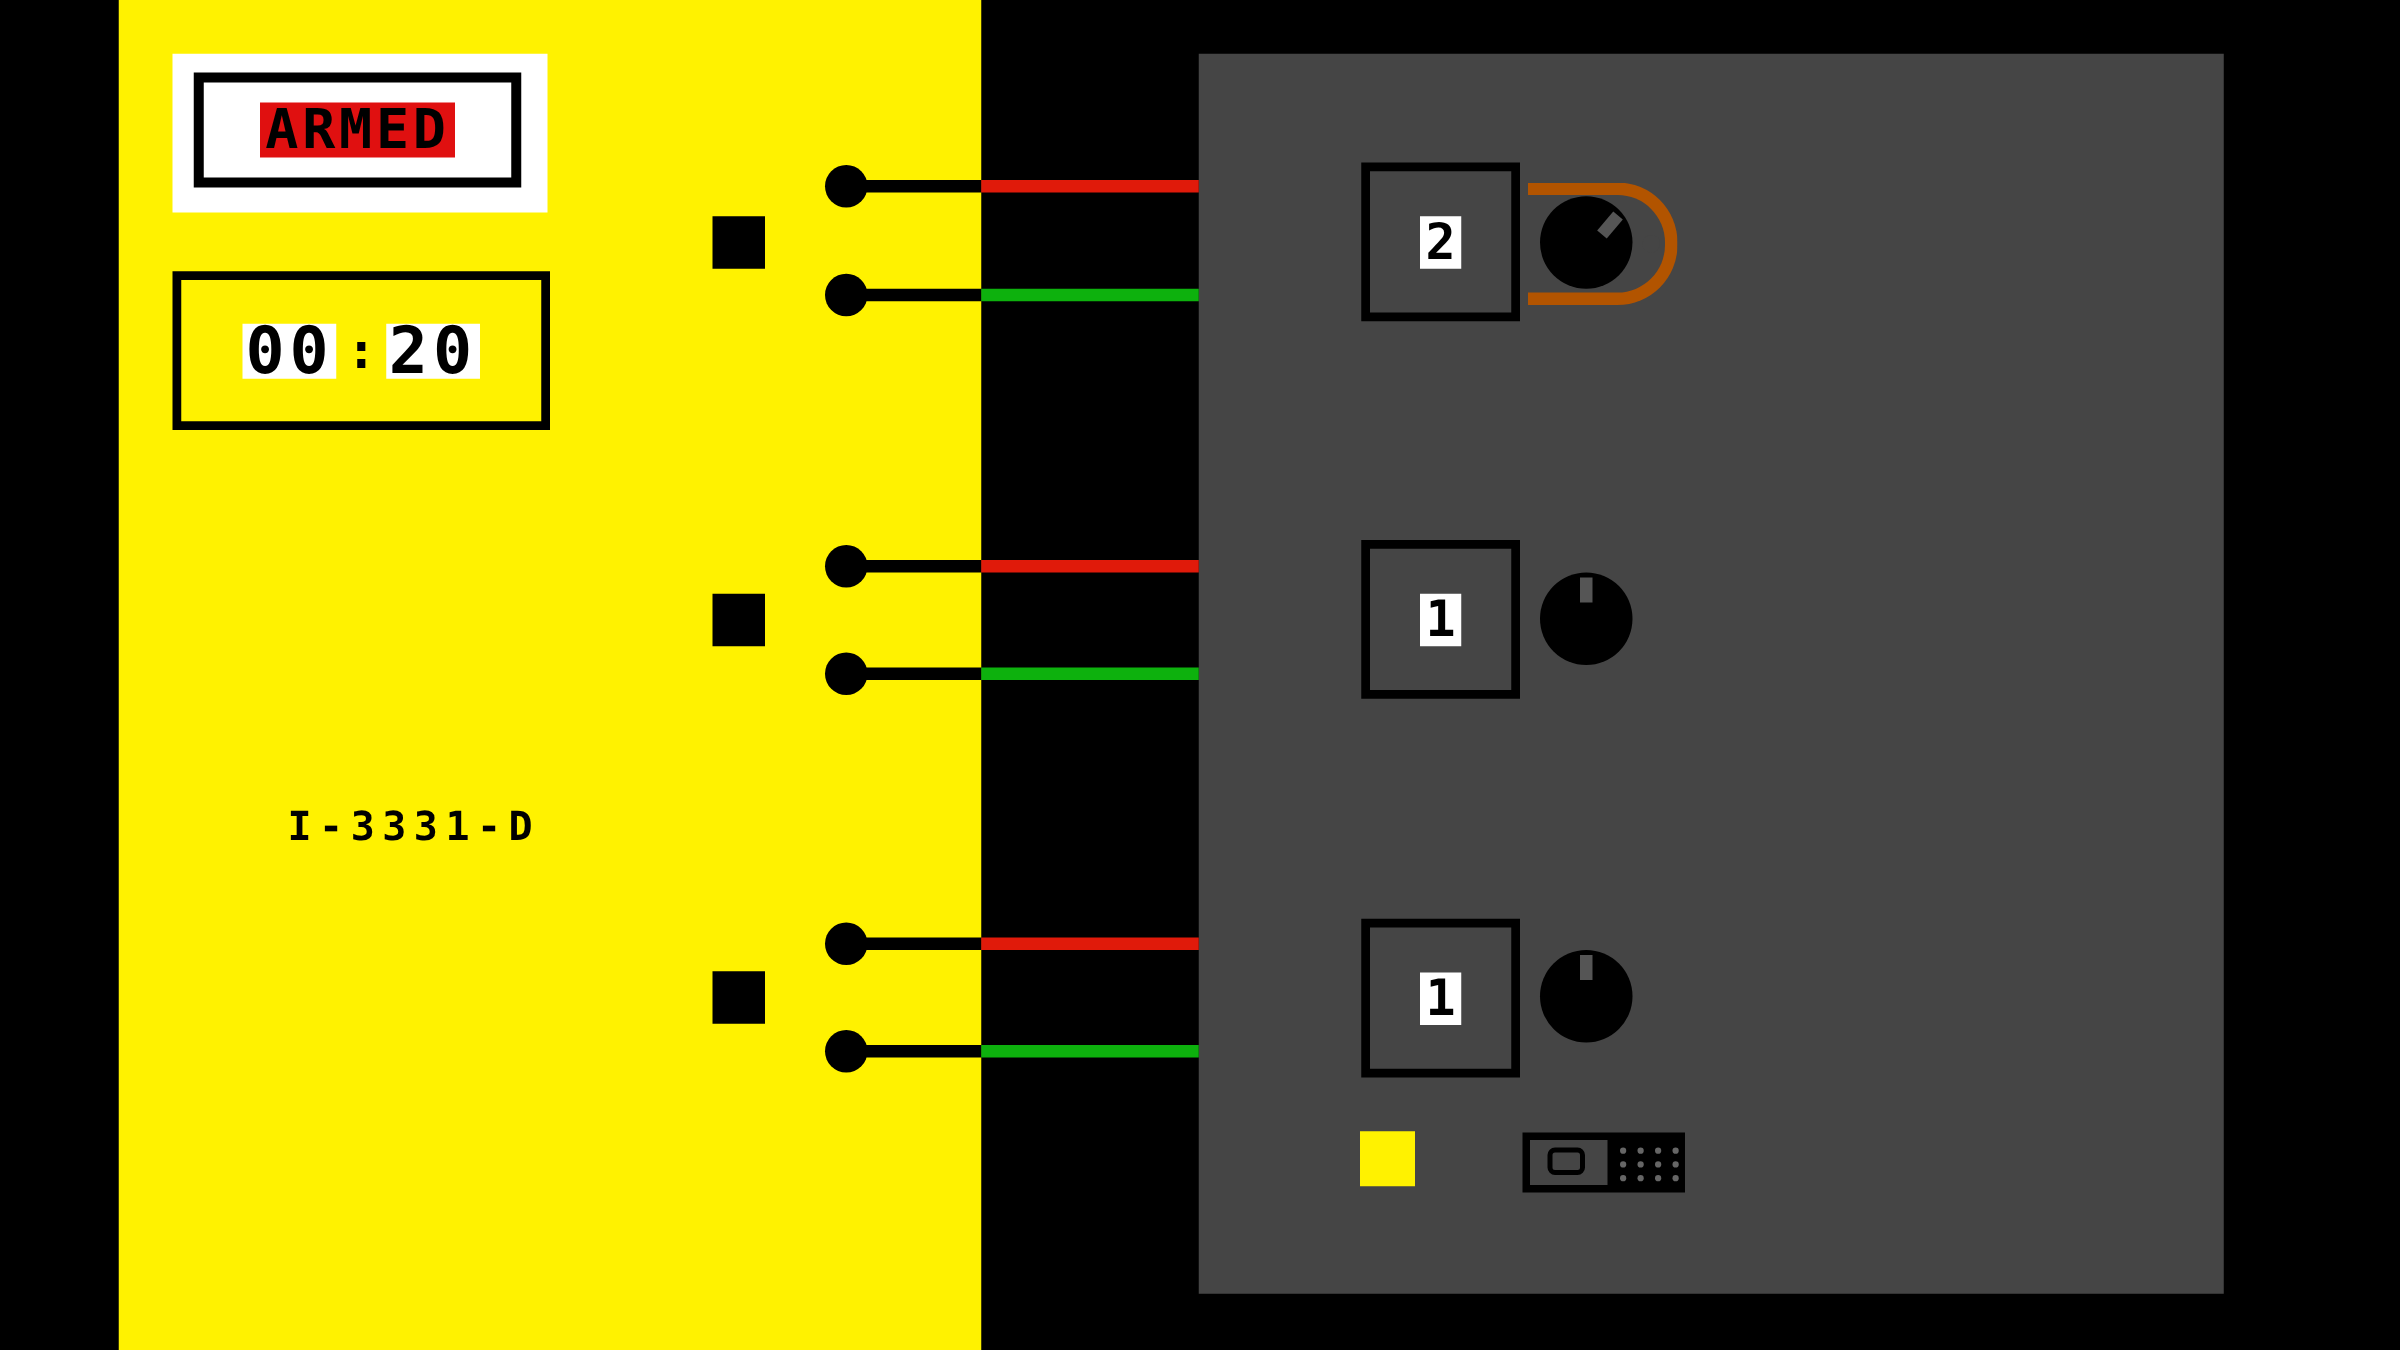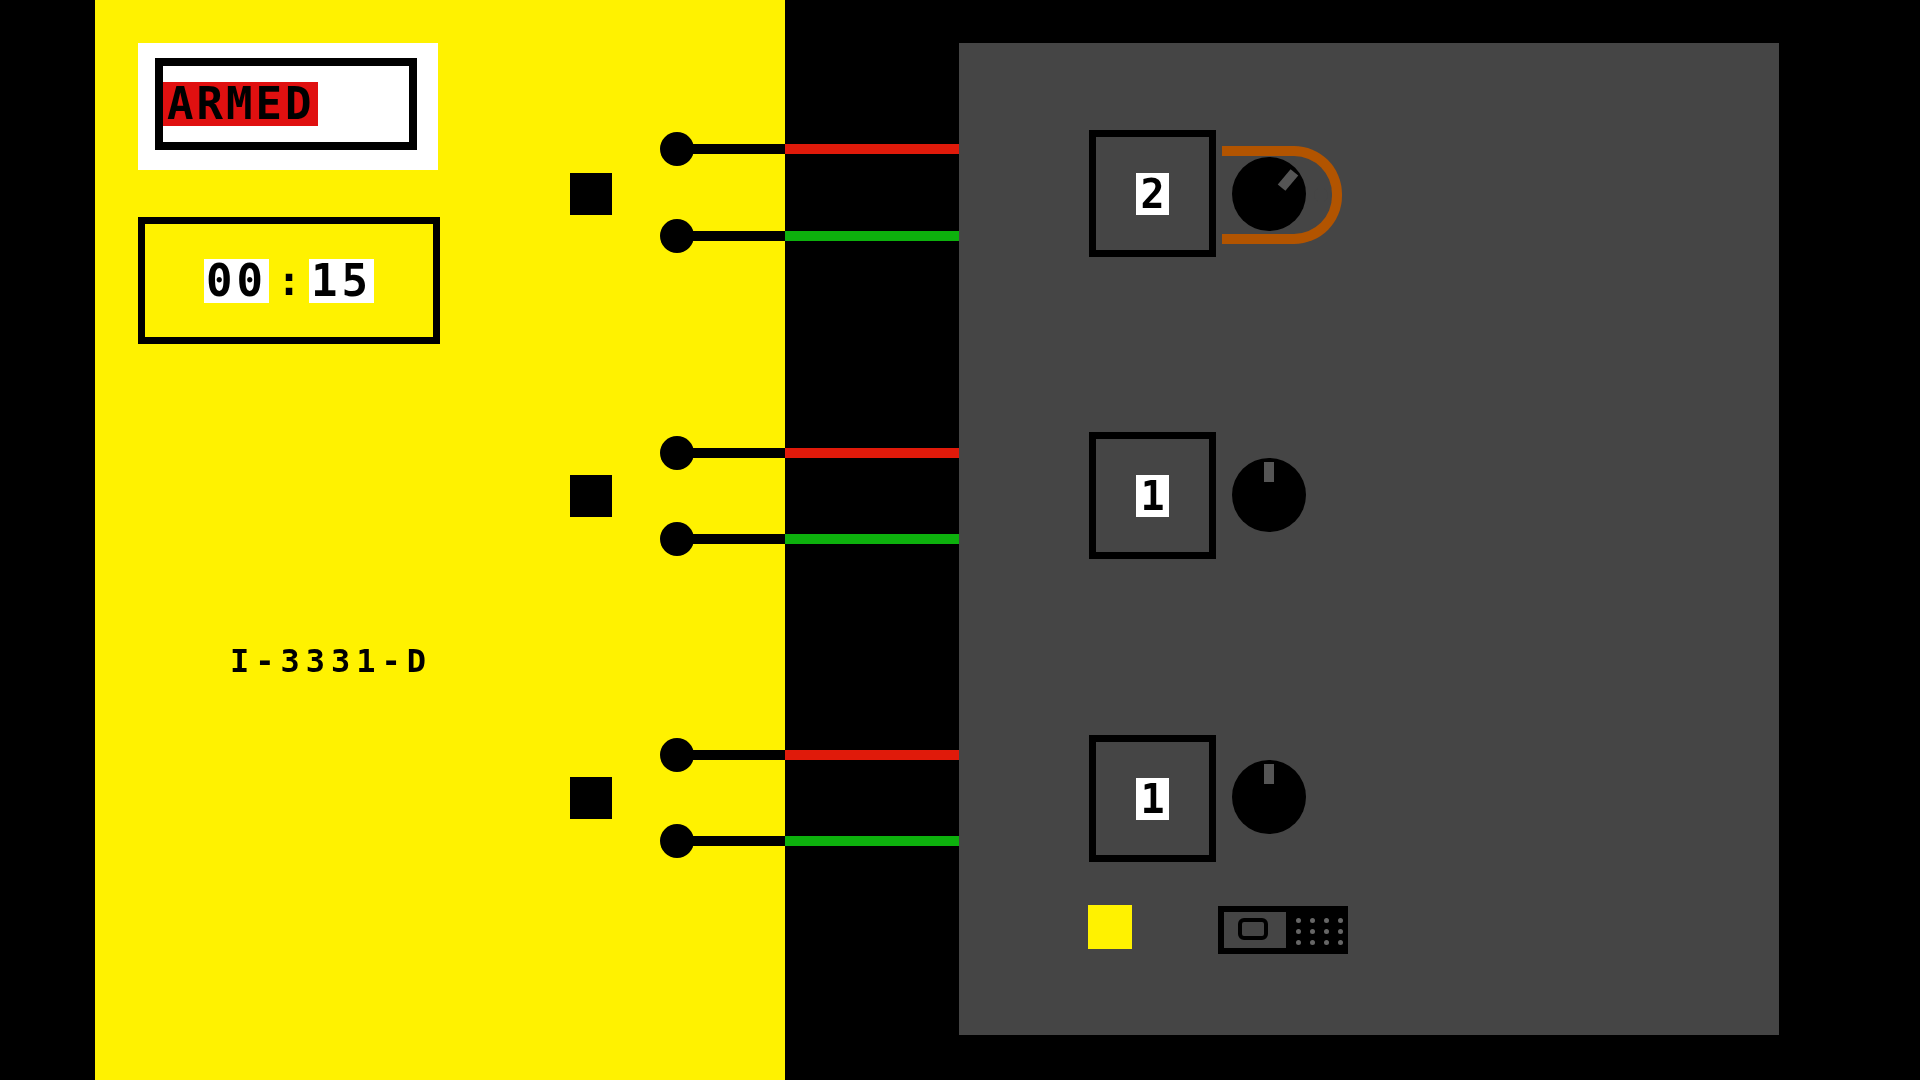--- a/index.html
+++ b/index.html
@@ -1,24 +1,24 @@
 <!DOCTYPE html>
 <html><head>
 <meta charset="utf-8">
 <style>
   html,body{margin:0;padding:0;}
   body{width:1920px;height:1080px;background:#000;position:relative;overflow:hidden;font-family:"DejaVu Sans Mono",monospace;}
   .abs{position:absolute;}
   #yellow{left:95px;top:0;width:690px;height:1080px;background:#fff200;}
   #gray{left:959px;top:43px;width:820px;height:992px;background:#454545;}
   #armed-outer{left:138px;top:43px;width:300px;height:127px;background:#fff;}
-  #armed-inner{left:155px;top:58px;width:262px;height:92px;border:8px solid #000;box-sizing:border-box;background:#fff;display:flex;align-items:center;justify-content:flex-start;}
+  #armed-inner{left:155px;top:58px;width:262px;height:92px;border:8px solid #000;box-sizing:border-box;background:#fff;display:flex;align-items:center;justify-content:center;}
   #armed-text{background:#e01010;color:#000;font-weight:bold;font-size:44px;letter-spacing:3px;padding:0 4px;line-height:44px;font-family:"DejaVu Sans Mono",monospace;}
   #timer{left:138px;top:217px;width:302px;height:127px;border:7px solid #000;box-sizing:border-box;display:flex;align-items:center;justify-content:center;gap:8px;}
-  .tseg{background:#fff;color:#000;font-weight:bold;font-size:44px;line-height:44px;padding:0 2px;letter-spacing:4px;}
+  .tseg{background:#fff;color:#000;font-weight:bold;font-size:52px;line-height:44px;padding:0 2px;letter-spacing:4px;}
   .tcolon{color:#000;font-weight:bold;font-size:40px;}
   #bomb-id{left:230px;top:642px;font-size:32px;font-weight:bold;color:#000;letter-spacing:6px;}
   .pad{width:42px;height:42px;background:#000;}
   .dot{width:34px;height:34px;border-radius:50%;background:#000;}
   .stub{height:10px;background:#000;}
   .wire{height:10px;}
   .red{background:#e01a0a;}
   .green{background:#0db10d;}
   .module{width:127px;height:127px;border:7px solid #000;box-sizing:border-box;background:#454545;display:flex;align-items:center;justify-content:center;}
   .mod-num{background:#fff;color:#000;font-weight:bold;font-size:40px;line-height:42px;padding:0 4px;}
@@ -39,21 +39,21 @@
 <div id="gray" class="abs"></div>
 
 <div id="armed-outer" class="abs"></div>
 <div id="armed-inner" class="abs">
   <span id="armed-text">ARMED</span>
 </div>
 
 <div id="timer" class="abs">
   <span class="tseg">00</span>
   <span class="tcolon">:</span>
-  <span class="tseg">15</span>
+  <span class="tseg">20</span>
 </div>
 
 <div id="bomb-id" class="abs">I-3331-D</div>
 
 <div class="abs pad" style="left:570px;top:173px"></div>
 <div class="abs dot" style="left:660px;top:132px"></div>
 <div class="abs stub" style="left:690px;top:144px;width:95px"></div>
 <div class="abs wire red" style="left:785px;top:144px;width:174px"></div>
 <div class="abs dot" style="left:660px;top:219px"></div>
 <div class="abs stub" style="left:690px;top:231px;width:95px"></div>

